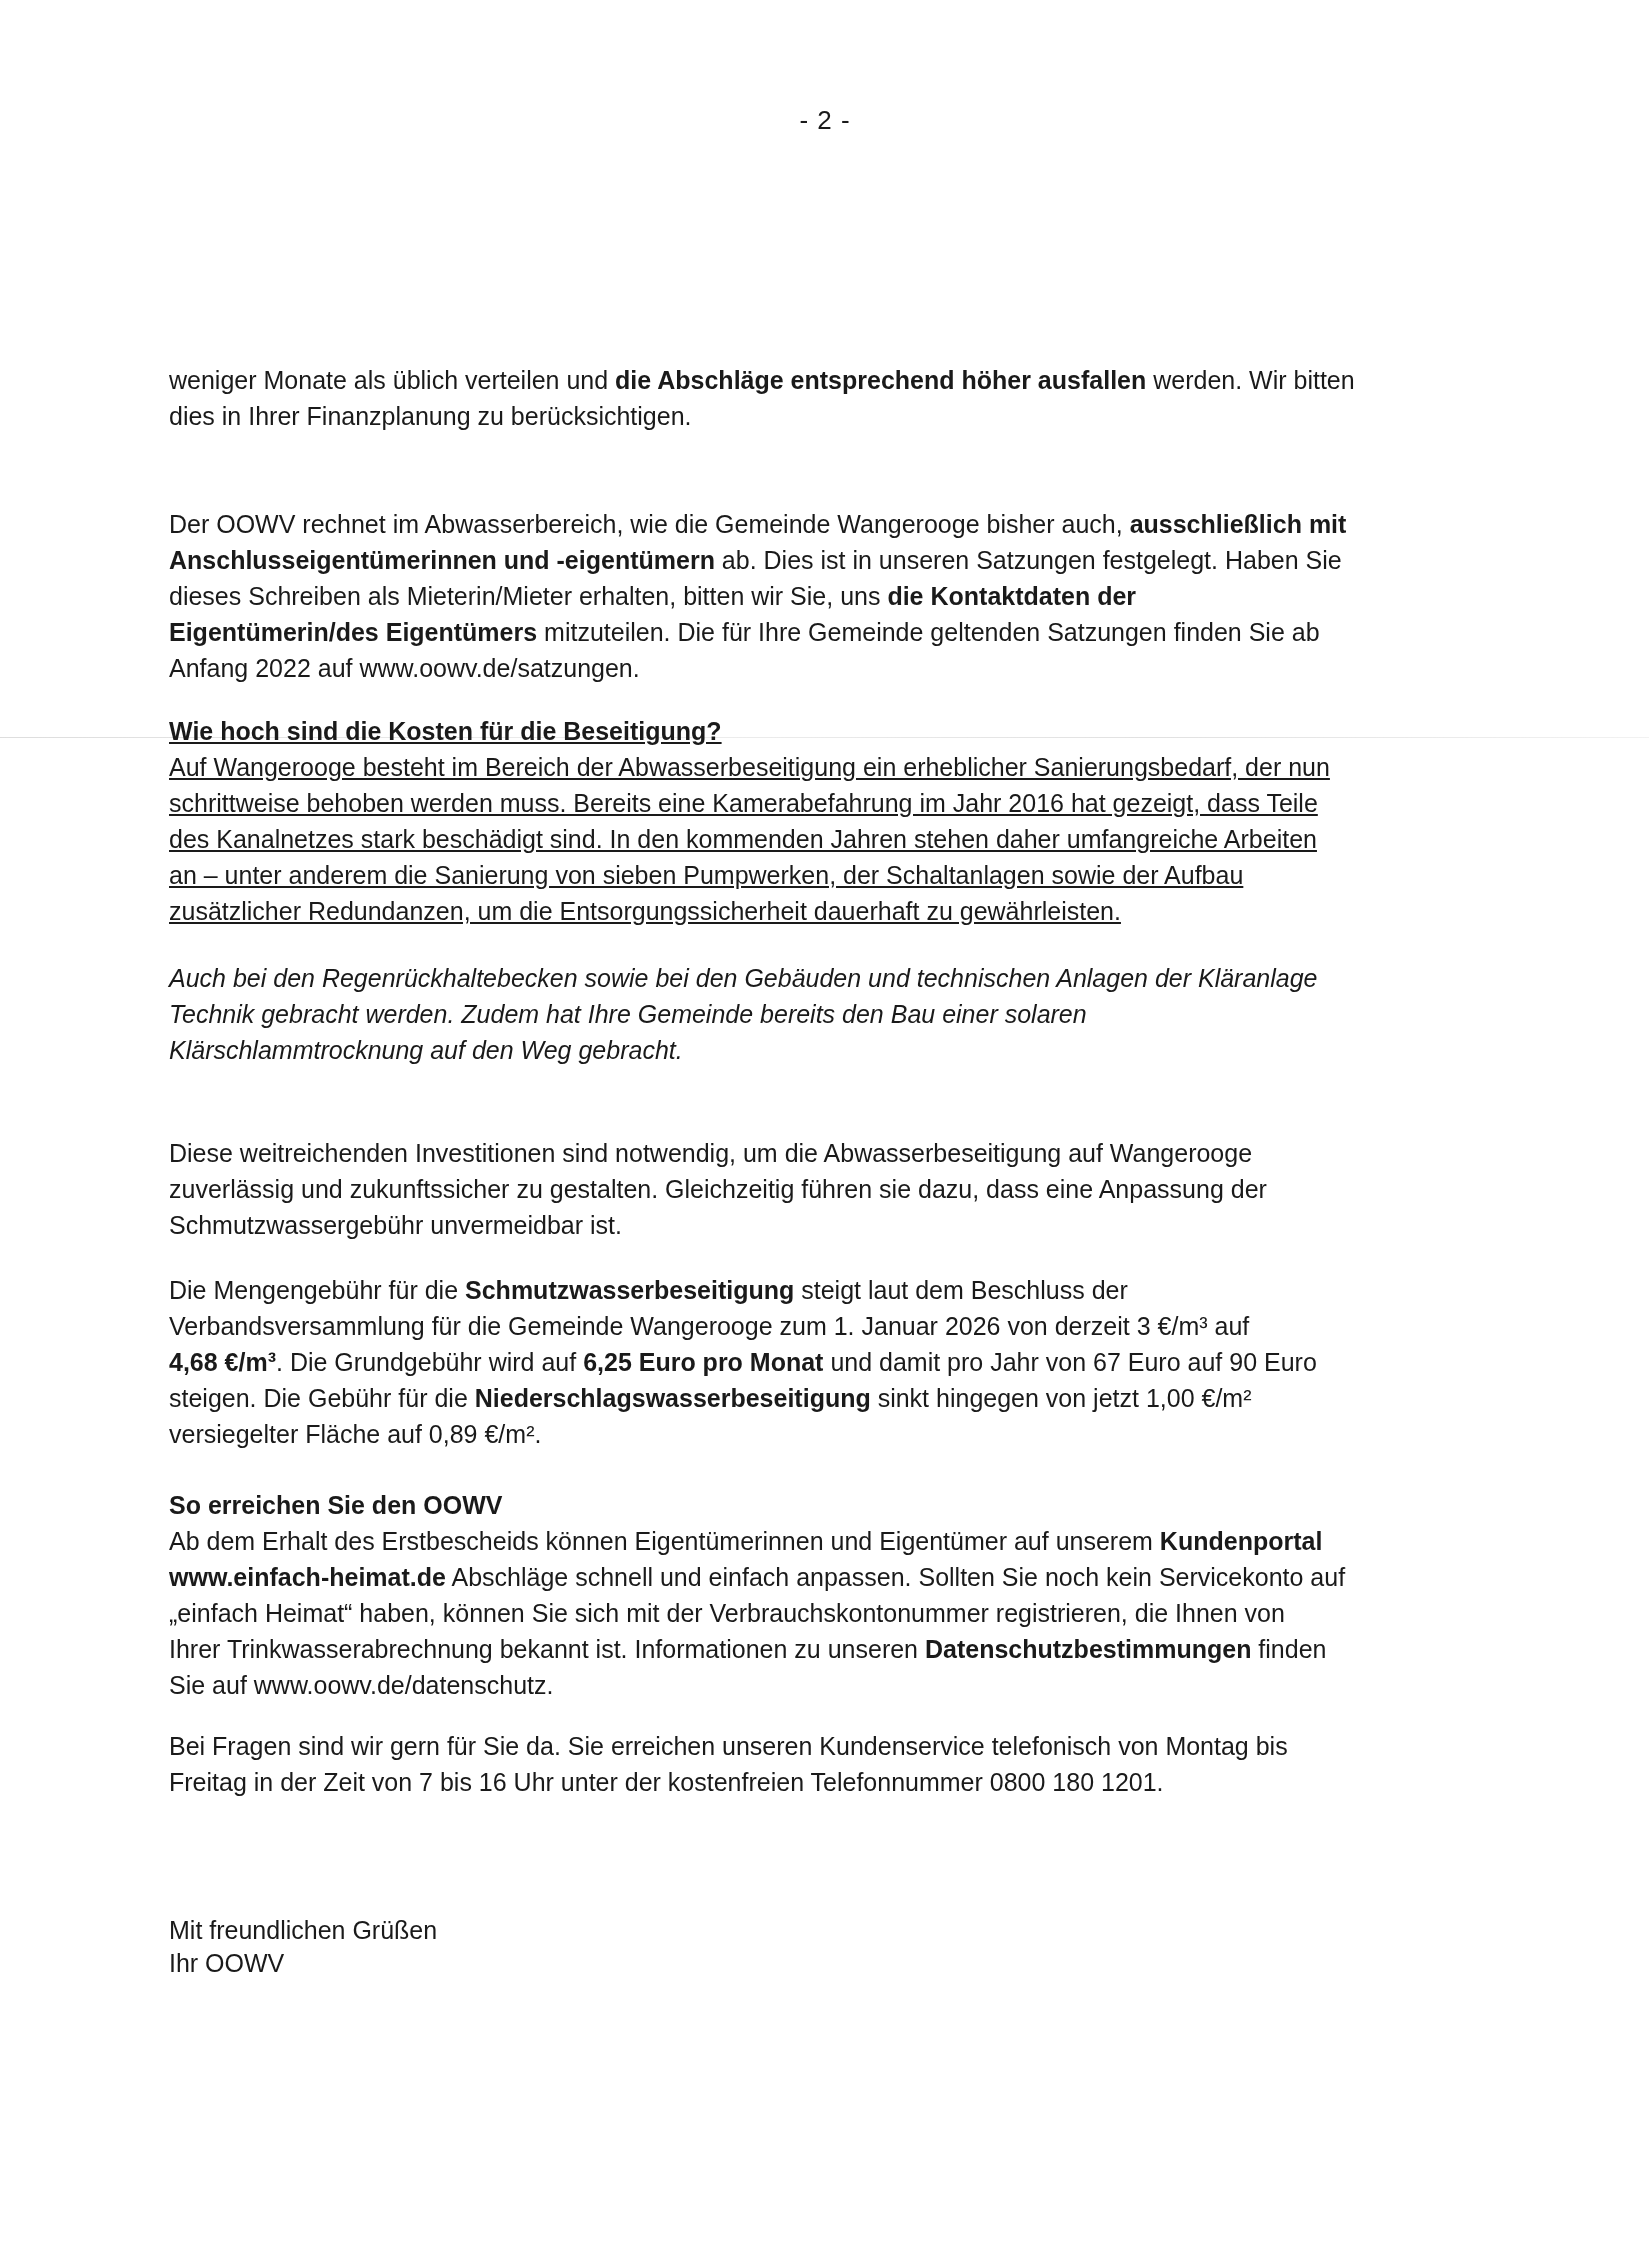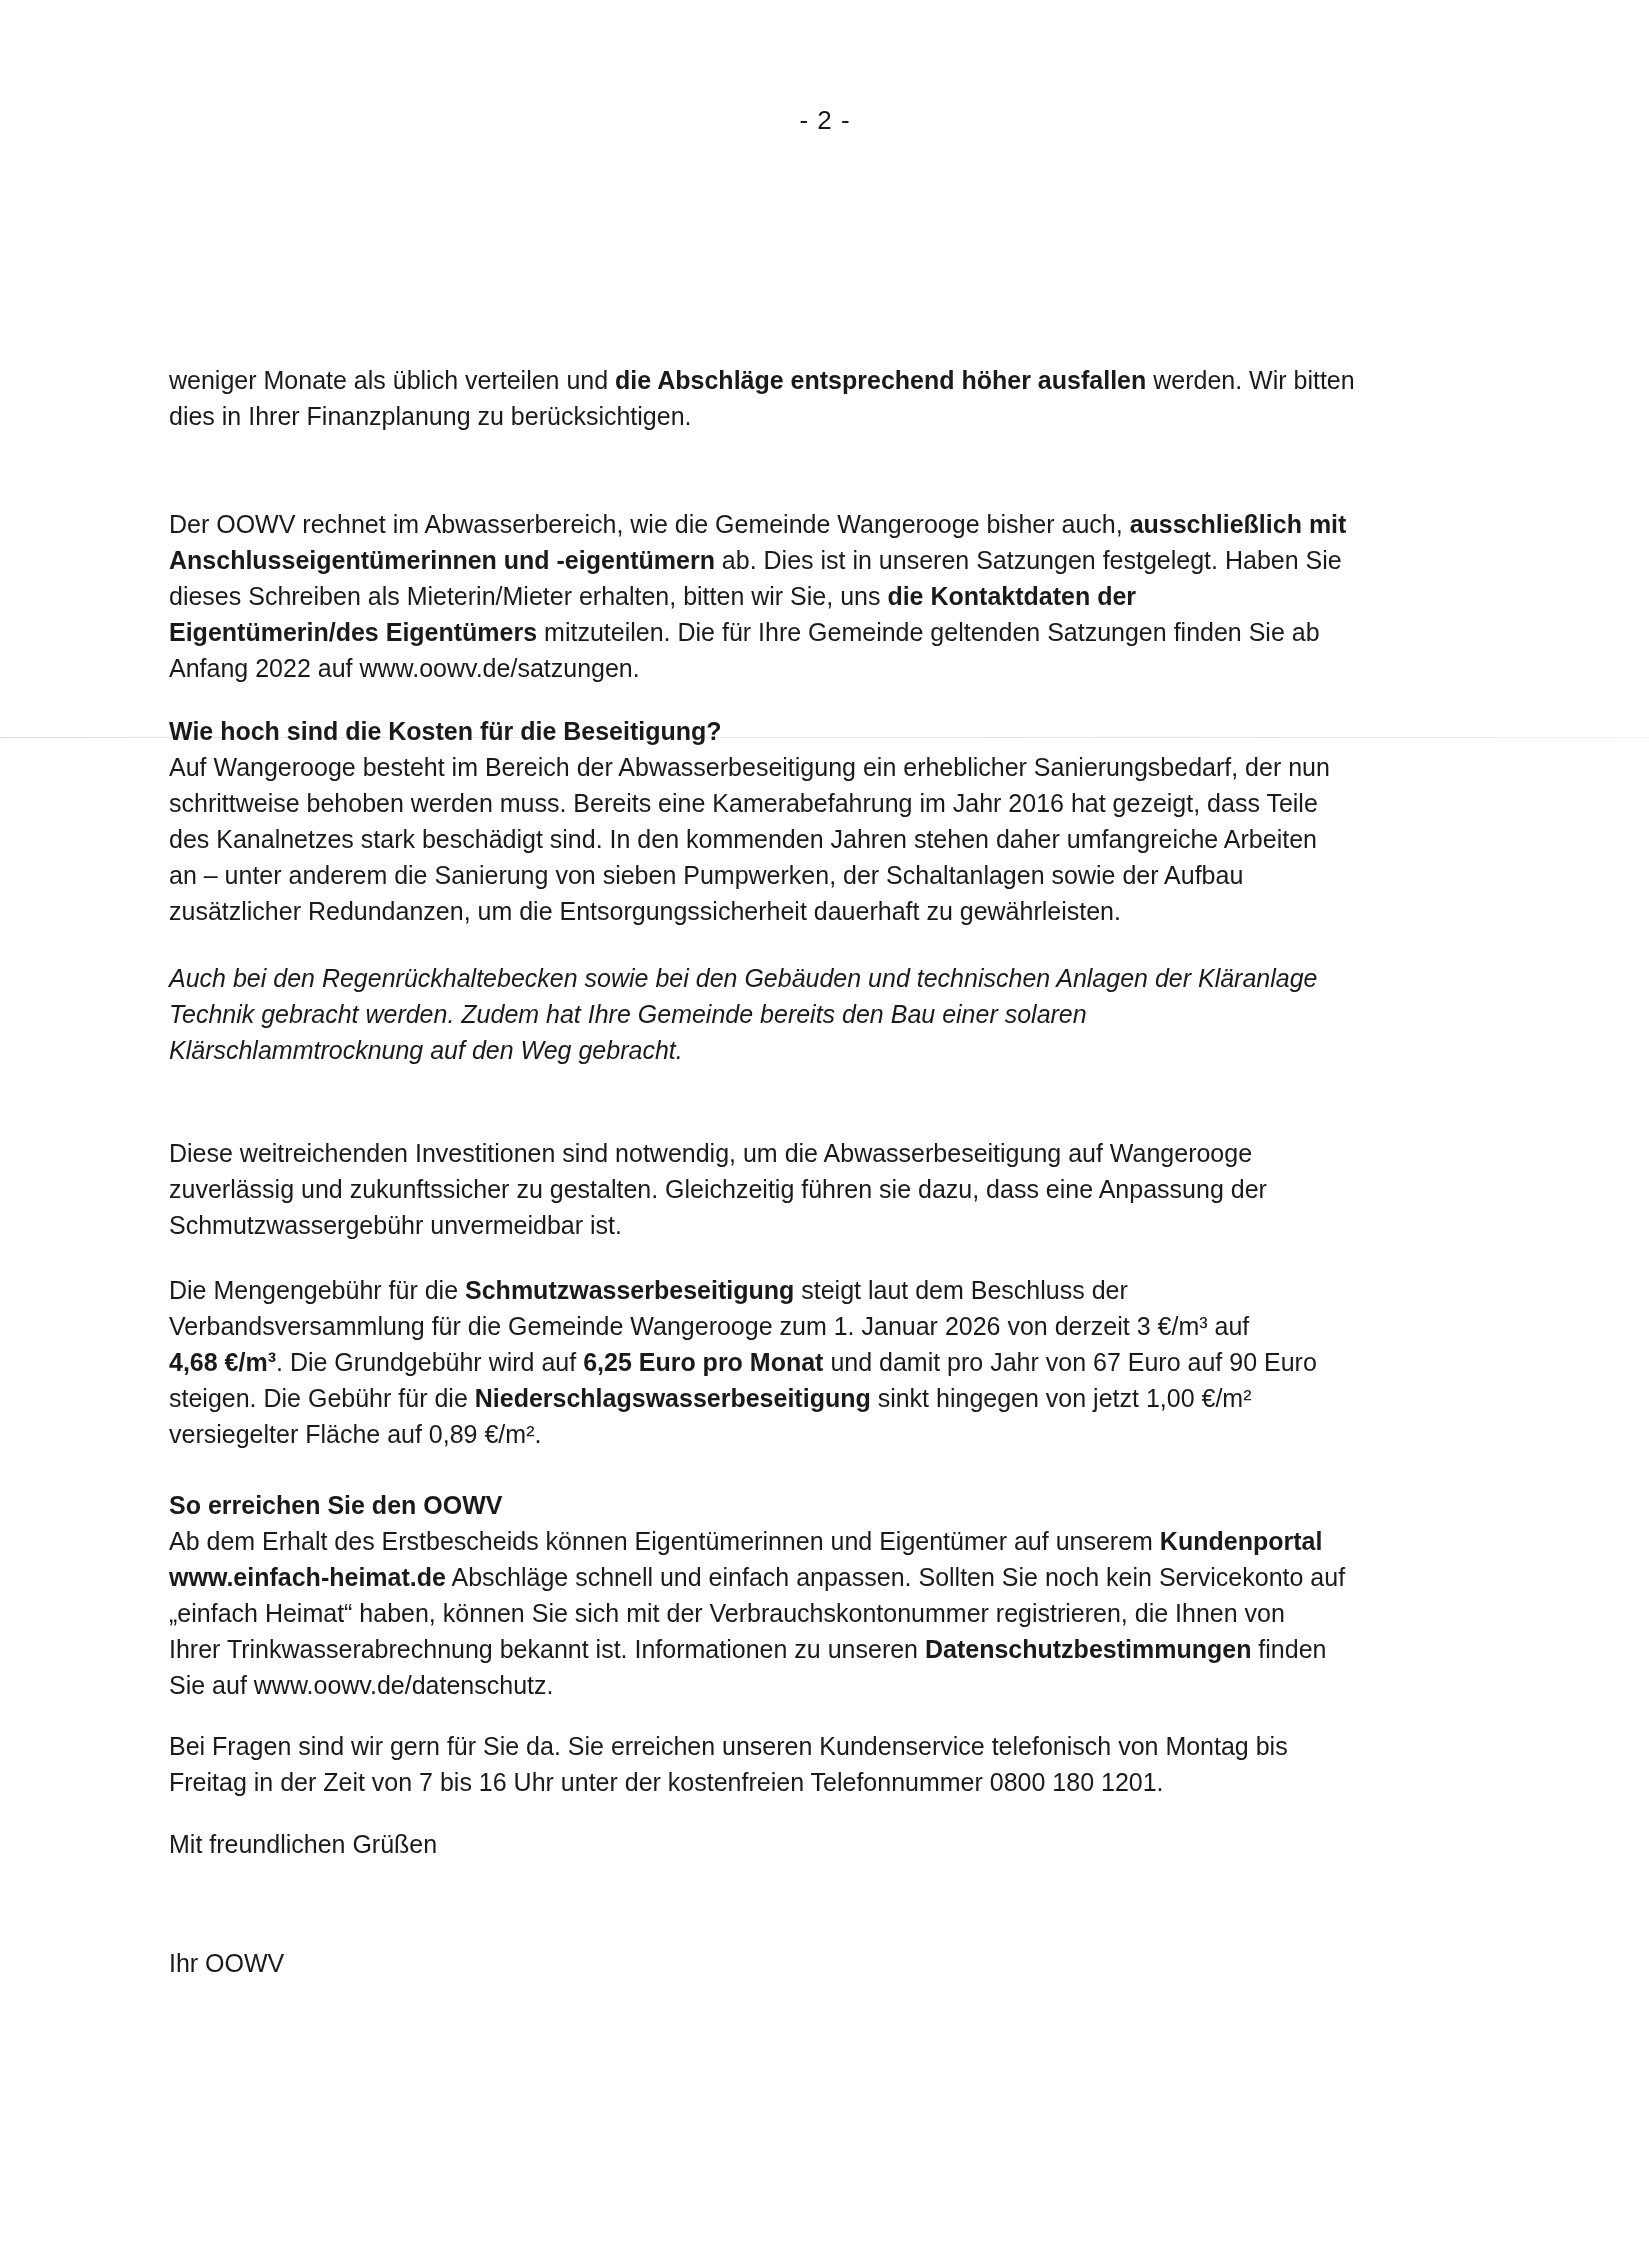--- a/index.html
+++ b/index.html
@@ -27,21 +27,21 @@
 </div>
 
 <div class="content" style="top:506px;">
   <span class="line"><span>Der OOWV rechnet im Abwasserbereich, wie die Gemeinde Wangerooge bisher auch, </span><b>ausschließlich mit</b></span>
   <span class="line"><b>Anschlusseigentümerinnen und -eigentümern</b><span> ab. Dies ist in unseren Satzungen festgelegt. Haben Sie</span></span>
   <span class="line"><span>dieses Schreiben als Mieterin/Mieter erhalten, bitten wir Sie, uns </span><b>die Kontaktdaten der</b></span>
   <span class="line"><b>Eigentümerin/des Eigentümers</b><span> mitzuteilen. Die für Ihre Gemeinde geltenden Satzungen finden Sie ab</span></span>
   <span class="line">Anfang 2022 auf www.oowv.de/satzungen.</span>
 </div>
 
-<div class="content" style="top:713px;">
+<div class="content" style="top:713px;text-decoration:underline;">
   <h2 class="heading" style="font-size:25px;">Wie hoch sind die Kosten für die Beseitigung?</h2>
   <div>
     <span class="line">Auf Wangerooge besteht im Bereich der Abwasserbeseitigung ein erheblicher Sanierungsbedarf, der nun</span>
     <span class="line">schrittweise behoben werden muss. Bereits eine Kamerabefahrung im Jahr 2016 hat gezeigt, dass Teile</span>
     <span class="line">des Kanalnetzes stark beschädigt sind. In den kommenden Jahren stehen daher umfangreiche Arbeiten</span>
     <span class="line">an – unter anderem die Sanierung von sieben Pumpwerken, der Schaltanlagen sowie der Aufbau</span>
     <span class="line">zusätzlicher Redundanzen, um die Entsorgungssicherheit dauerhaft zu gewährleisten.</span>
   </div>
 </div>
 
@@ -74,15 +74,15 @@
     <span class="line"><span>Ihrer Trinkwasserabrechnung bekannt ist. Informationen zu unseren </span><b>Datenschutzbestimmungen</b><span> finden</span></span>
     <span class="line">Sie auf www.oowv.de/datenschutz.</span>
   </div>
 </div>
 
 <div class="content" style="top:1728px;">
   <span class="line">Bei Fragen sind wir gern für Sie da. Sie erreichen unseren Kundenservice telefonisch von Montag bis</span>
   <span class="line">Freitag in der Zeit von 7 bis 16 Uhr unter der kostenfreien Telefonnummer 0800 180 1201.</span>
 </div>
 
-<div class="content" style="top:1826px;">Mit freundlichen Grüßen</div>
+<div class="content" style="top:1912px;">Mit freundlichen Grüßen</div>
 <div class="content" style="top:1945px;">Ihr OOWV</div>
 
 
 </body></html>

